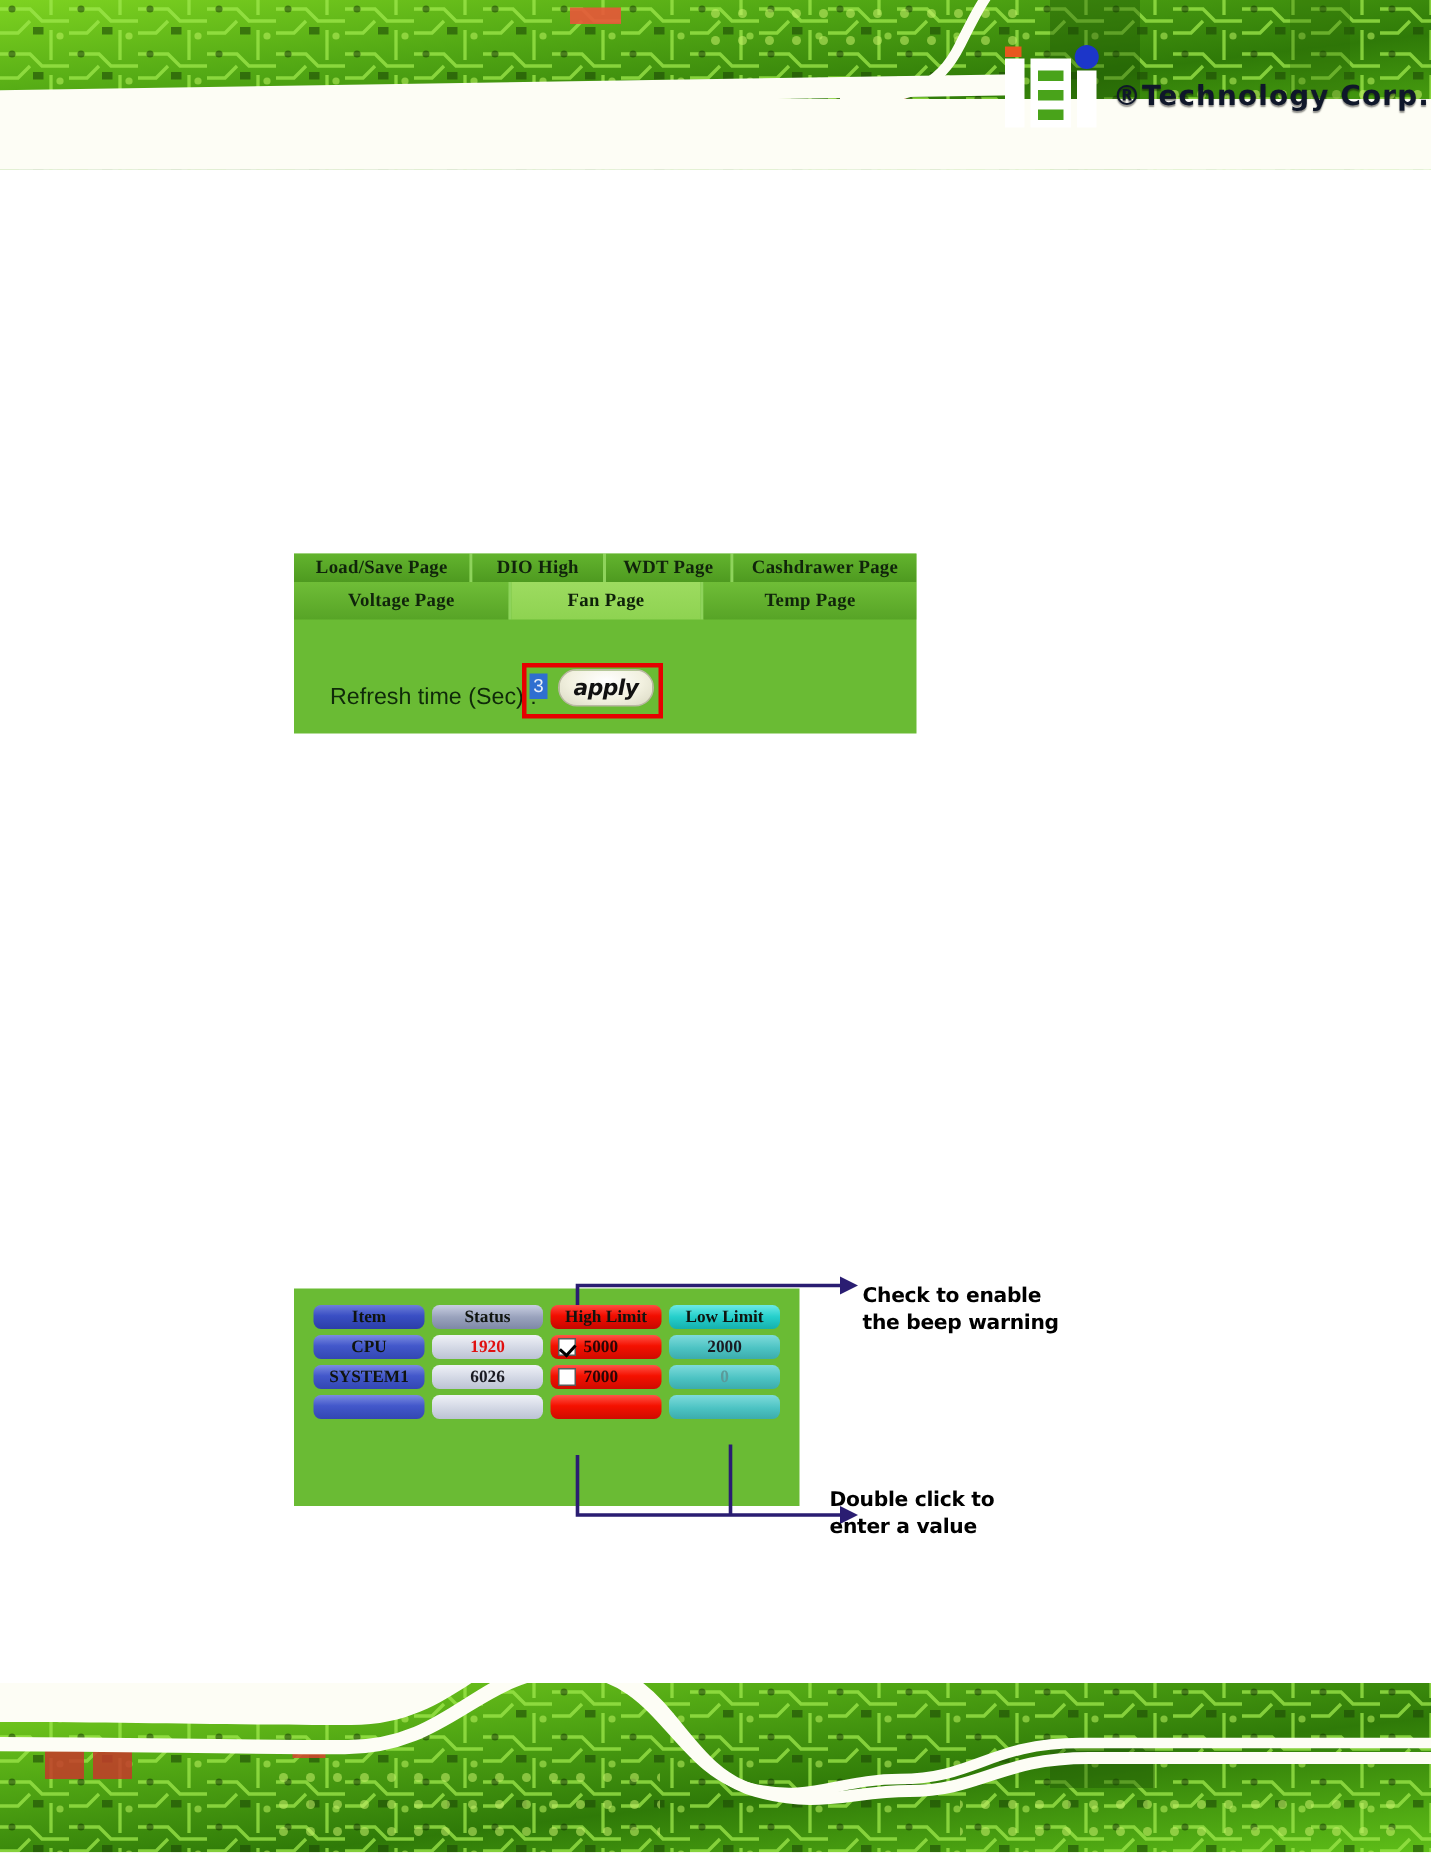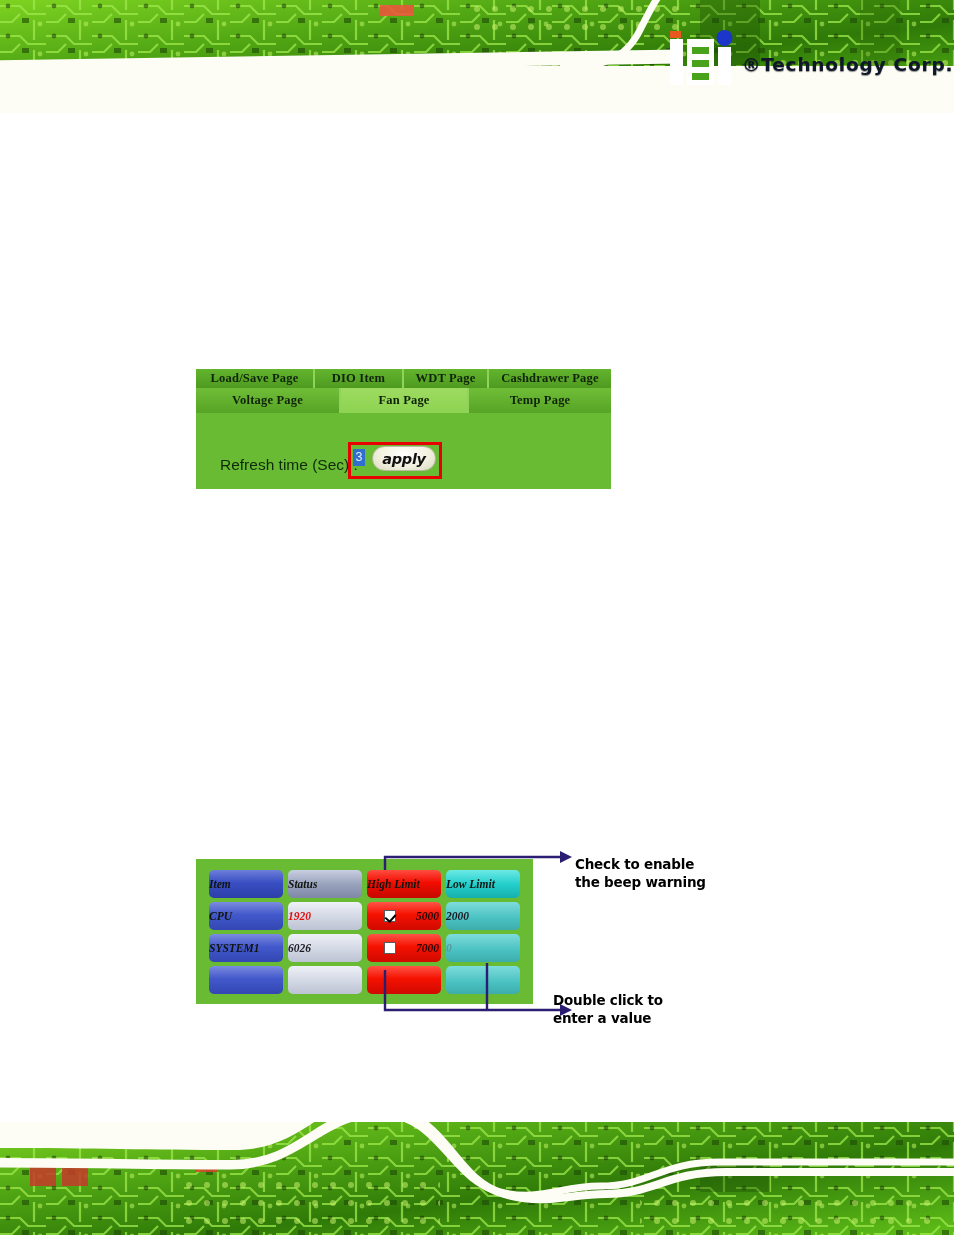--- a/index.html
+++ b/index.html
@@ -182,52 +182,52 @@
     background: #6abb34;
     padding: 7px 8px;
   }
   .tbl {
     width: 100%;
     border-collapse: separate;
     border-spacing: 5px 4px;
     table-layout: fixed;
   }
   .tbl td {
-    height: 28px;
+    height: 16px;
     padding: 0;
+    text-align: center;
     vertical-align: middle;
     font-family: "Liberation Serif", serif;
     font-size: 11.5px;
     font-weight: bold;
     color: #10140f;
     border-radius: 5px;
     position: relative;
-    font-style: italic;
   }
   .c-item   { background: linear-gradient(180deg, #6d7fd8 0%, #3a4fc4 45%, #2b3ea8 100%); color:#0b0b24; }
   .c-status { background: linear-gradient(180deg, #c9cfe2 0%, #9aa3bd 50%, #7e88a6 100%); color:#14161e; }
   .c-high   { background: linear-gradient(180deg, #ff4d42 0%, #f20d00 45%, #c50800 100%); color:#220101; }
   .c-low    { background: linear-gradient(180deg, #6ce9e6 0%, #24cfcb 50%, #16b0ad 100%); color:#032021; }
 
   .c-item-body   { background: linear-gradient(180deg, #7b8ce0 0%, #4358cb 45%, #3247b3 100%); color:#f2f3ff; }
   .c-status-body { background: linear-gradient(180deg, #eff1f7 0%, #d2d7e4 55%, #bcc3d4 100%); }
   .c-high-body   { background: linear-gradient(180deg, #ff5549 0%, #f51100 45%, #cf0a00 100%); }
   .c-low-body    { background: linear-gradient(180deg, #7fdbdb 0%, #4cc3c3 55%, #3cacac 100%); }
 
   .val-red  { color: #e01010; font-weight: bold; }
   .val-dark { color: #1a1a22; font-weight: bold; }
   .val-faint{ color: #5b9a9a; font-weight: bold; }
 
   .cell-check {
     display: flex;
     align-items: center;
     justify-content: flex-start;
-    padding-left: 17px;
+    padding-left: 5px;
     height: 100%;
-    gap: 20px;
+    gap: 5px;
   }
   .chk {
     width: 12px; height: 12px;
     background: #ffffff;
     border: 1px solid #5a5a5a;
     flex: 0 0 auto;
     position: relative;
   }
   .chk.on::after {
     content: "";
@@ -327,21 +327,21 @@
     </div>
   </div>
 
   <div class="fig-refresh">
 
     <div class="tabs-row-top">
       <div class="tab inactive-top tab-t1">
         <span>Load/Save Page</span>
       </div>
       <div class="tab inactive-top tab-t2">
-        <span>DIO Item</span>
+        <span>DIO High</span>
       </div>
       <div class="tab inactive-top tab-t3">
         <span>WDT Page</span>
       </div>
       <div class="tab inactive-top tab-t4">
         <span>Cashdrawer Page</span>
       </div>
     </div>
 
     <div class="tabs-row-bot">

